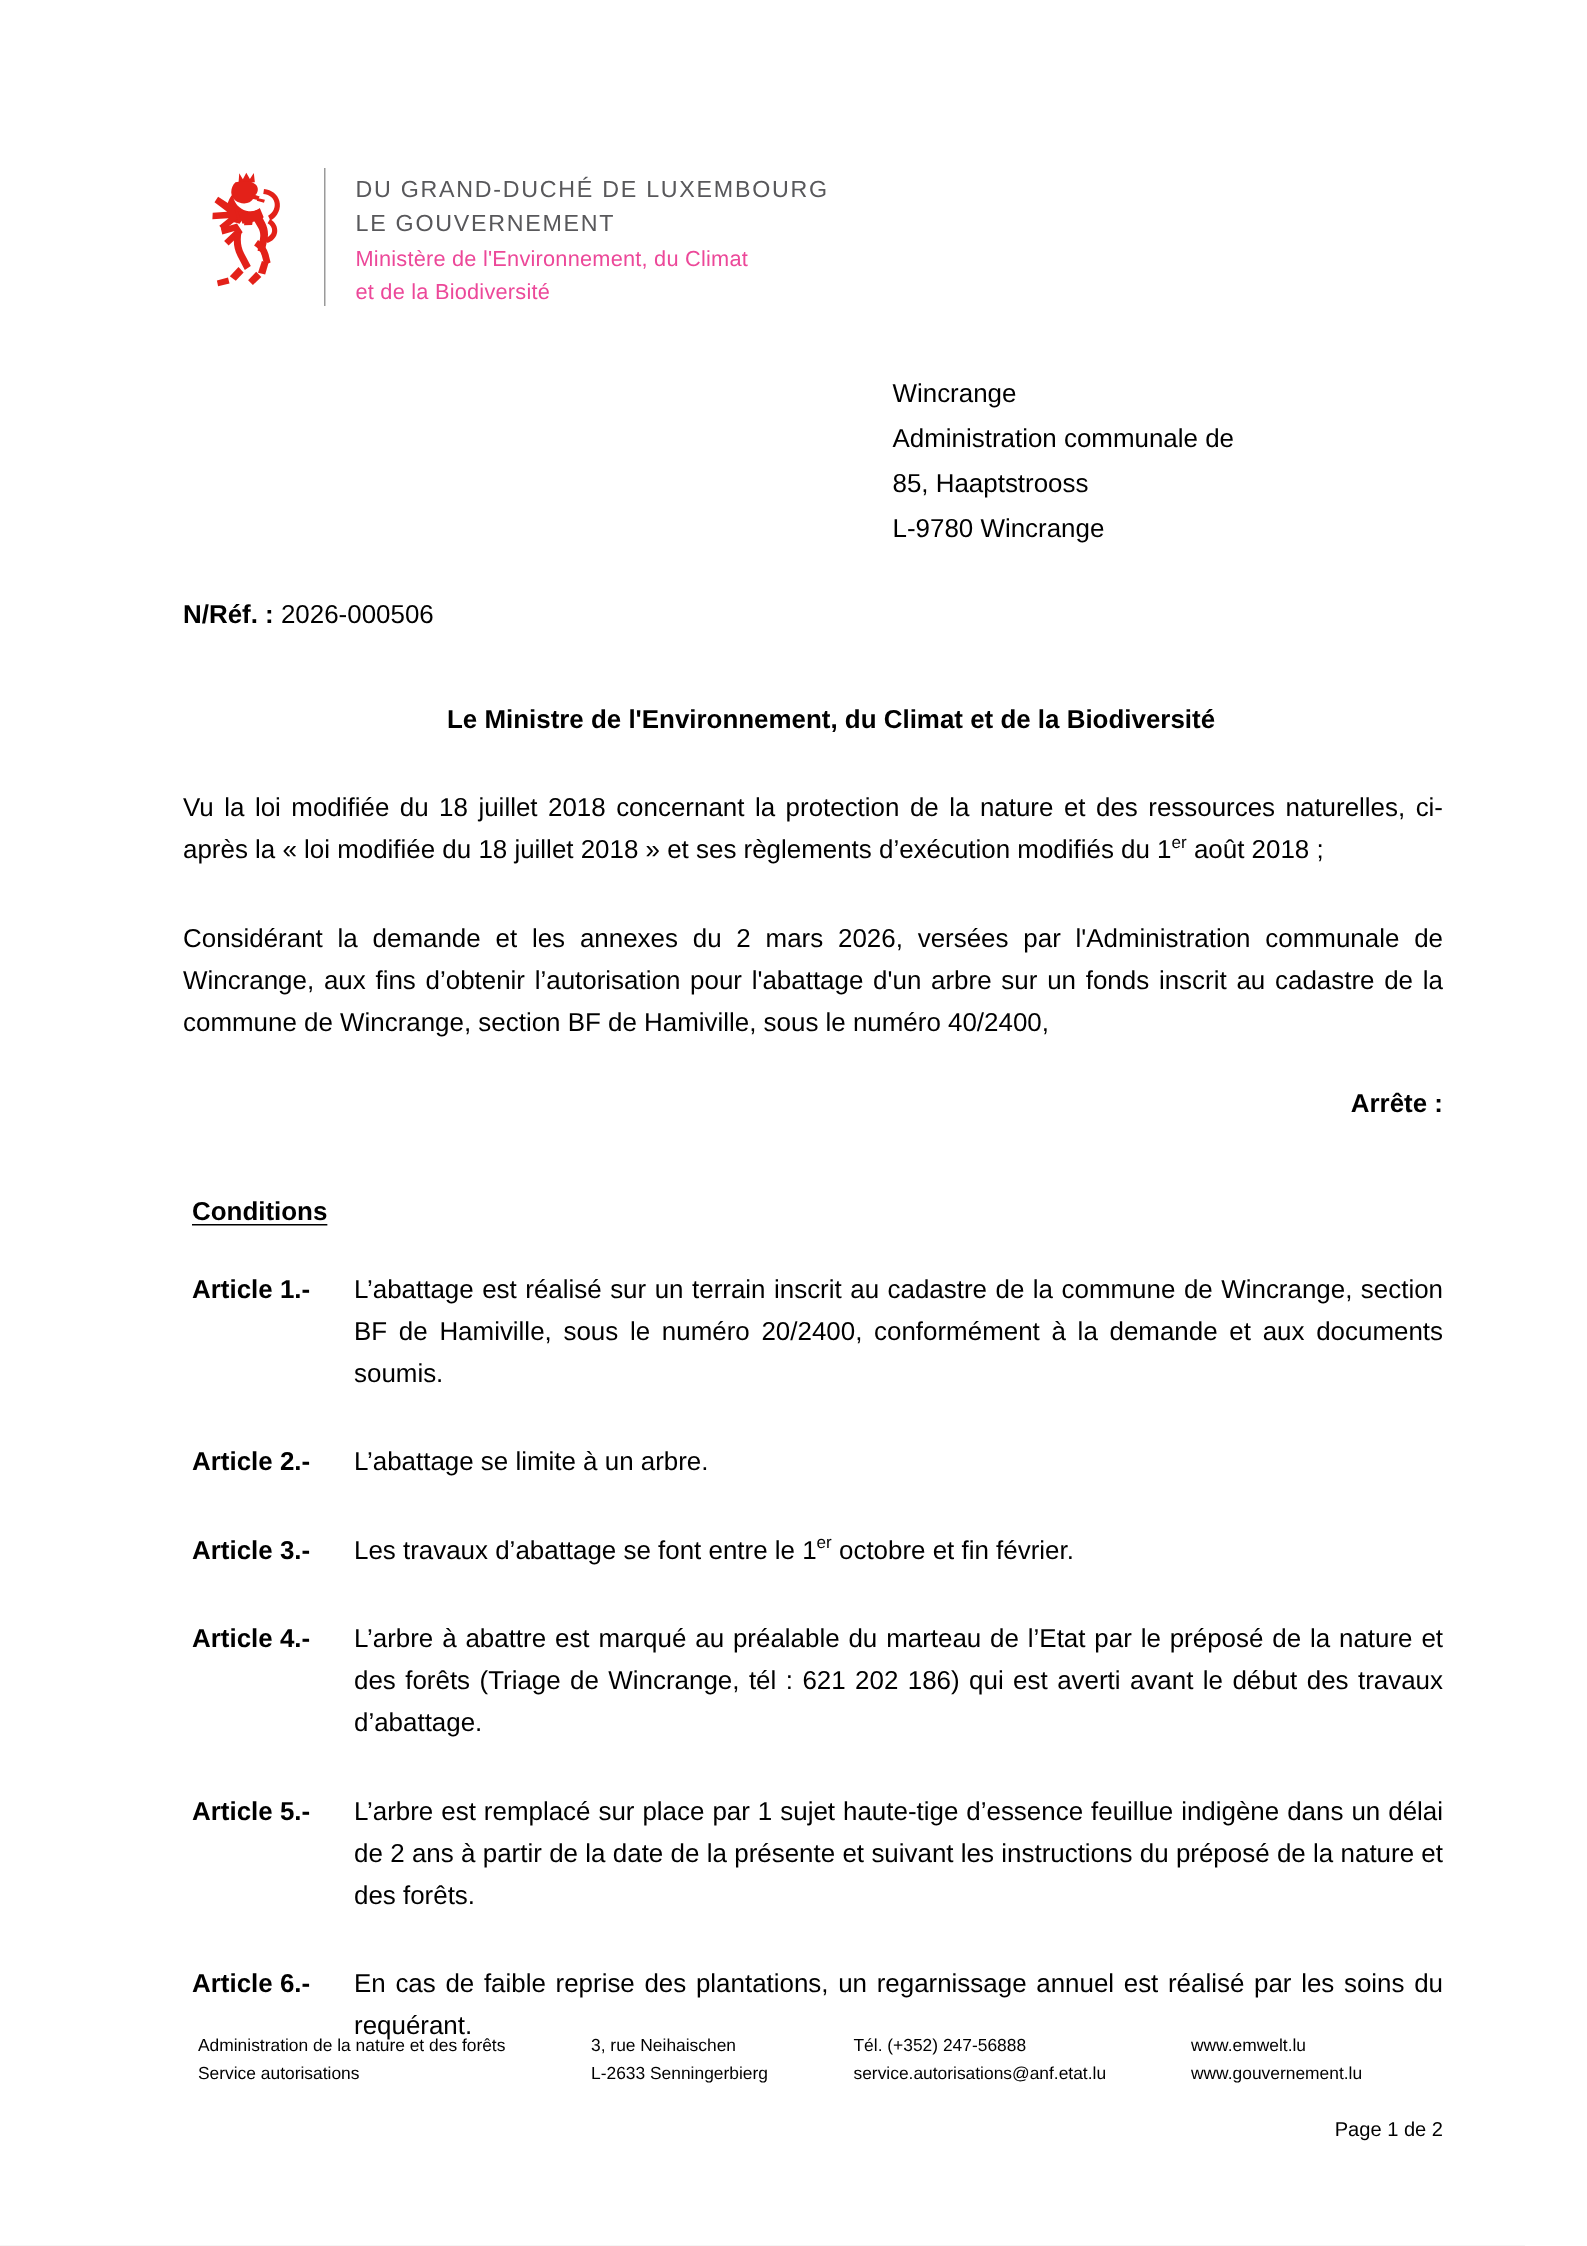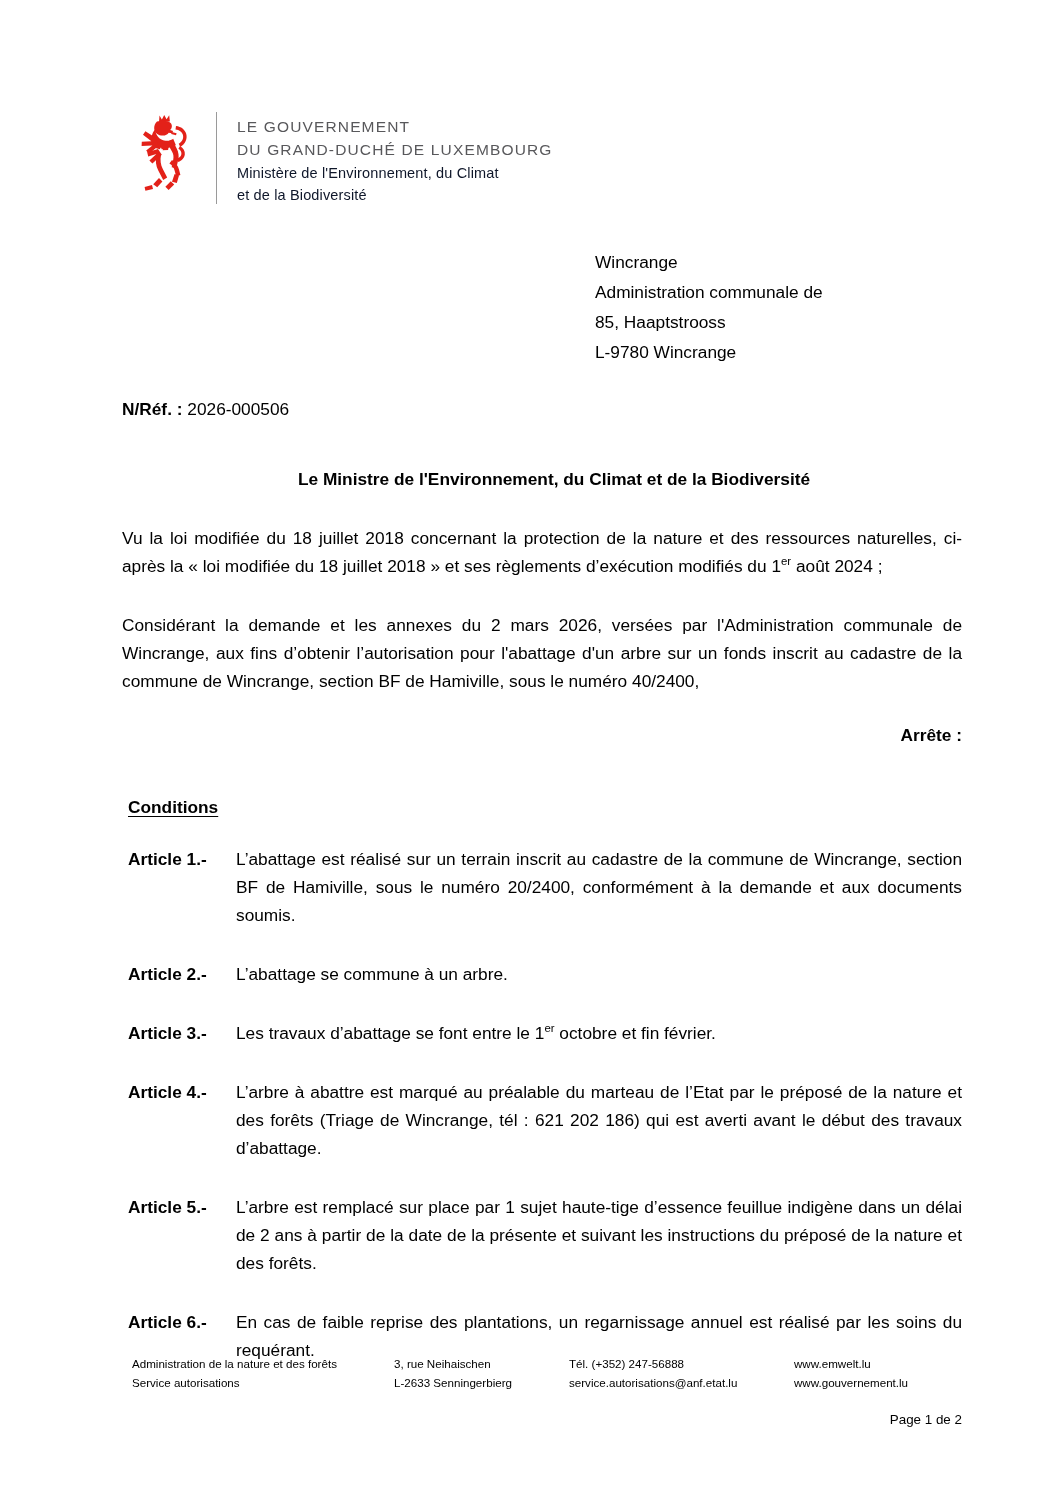--- a/index.html
+++ b/index.html
@@ -50,21 +50,21 @@
     font-size: 15.5px;
     letter-spacing: 1.15px;
     color: #58585b;
     line-height: 1.47;
     white-space: nowrap;
   }
   .lh-min {
     font-family: "Liberation Sans", sans-serif;
     font-size: 14.5px;
     letter-spacing: 0.15px;
-    color: #0f172a;
+    color: #ec4899;
     line-height: 1.52;
     white-space: nowrap;
   }
 
   
   .body-area {
     position: absolute;
     left: 122px;
     top: 248px;
     width: 840px;
@@ -205,22 +205,22 @@
           <path d="M24.0 77.0 l-7.4 2.0 0.8 3.8 7.6-1.8 z"></path>
           <path d="M42.8 73.2 l-5.4 5.6 3.2 3.2 5.6-5.4 z"></path>
 
           <path d="M48.0 18.0 c5.2 0.6 9.0 3.6 10.2 7.8 1.5 5.2-1.1 10.6-5.9 13.2 l-1.6-3.2 c3.4-1.9 5.2-5.6 4.2-9.1 -0.9-3.0-3.6-5.0-7.4-5.3 z"></path>
           <path d="M52.0 38.0 c3.4 2.0 5.2 5.2 4.8 8.6 -0.4 3.4-3.0 6.2-6.6 7.4 l-1.0-3.4 c2.4-0.9 4.0-2.6 4.2-4.6 0.2-2.0-0.9-3.9-3.0-5.2 z"></path>
         </g>
       </svg>
     </div>
     <div class="lh-divider"></div>
     <div class="lh-text">
+      <div class="lh-gov">DU GRAND-DUCHÉ DE LUXEMBOURG</div>
       <div class="lh-gov">LE GOUVERNEMENT</div>
-      <div class="lh-gov">DU GRAND-DUCHÉ DE LUXEMBOURG</div>
       <div class="lh-min">Ministère de l'Environnement, du Climat</div>
       <div class="lh-min">et de la Biodiversité</div>
     </div>
   </div>
 
   <div class="body-area">
 
     <div class="addr-block">
       <div class="addr-line">Wincrange</div>
       <div class="addr-line">Administration communale de</div>
@@ -228,38 +228,38 @@
       <div class="addr-line">L-9780 Wincrange</div>
     </div>
 
     <div class="ref-line">
       <span class="ref-label">N/Réf. :</span>
       <span>2026-000506</span>
     </div>
 
     <div class="doc-title">Le Ministre de l'Environnement, du Climat et de la Biodiversité</div>
 
-    <div class="para"><span>Vu la loi modifiée du 18 juillet 2018 concernant la protection de la nature et des ressources naturelles, ci-après la « loi modifiée du 18 juillet 2018 » et ses règlements d’exécution modifiés du 1</span><sup>er</sup><span> août 2024 ;</span></div>
+    <div class="para"><span>Vu la loi modifiée du 18 juillet 2018 concernant la protection de la nature et des ressources naturelles, ci-après la « loi modifiée du 18 juillet 2018 » et ses règlements d’exécution modifiés du 1</span><sup>er</sup><span> août 2018 ;</span></div>
 
     <div class="para">Considérant la demande et les annexes du 2 mars 2026, versées par l'Administration communale de Wincrange, aux fins d’obtenir l’autorisation pour l'abattage d'un arbre sur un fonds inscrit au cadastre de la commune de Wincrange, section BF de Hamiville, sous le numéro 40/2400,</div>
 
     <div class="arrete">Arrête :</div>
 
     <div><span class="conditions-head">Conditions</span></div>
 
     <div class="articles">
 
       <div class="article gap-big">
         <div class="art-label">Article 1.-</div>
         <div class="art-body">L’abattage est réalisé sur un terrain inscrit au cadastre de la commune de Wincrange, section BF de Hamiville, sous le numéro 20/2400, conformément à la demande et aux documents soumis.</div>
       </div>
 
       <div class="article gap-big">
         <div class="art-label">Article 2.-</div>
-        <div class="art-body nojust">L’abattage se commune à un arbre.</div>
+        <div class="art-body nojust">L’abattage se limite à un arbre.</div>
       </div>
 
       <div class="article gap-big">
         <div class="art-label">Article 3.-</div>
         <div class="art-body nojust"><span>Les travaux d’abattage se font entre le 1</span><sup>er</sup><span> octobre et fin février.</span></div>
       </div>
 
       <div class="article gap-big">
         <div class="art-label">Article 4.-</div>
         <div class="art-body">L’arbre à abattre est marqué au préalable du marteau de l’Etat par le préposé de la nature et des forêts (Triage de Wincrange, tél : 621 202 186) qui est averti avant le début des travaux d’abattage.</div>

